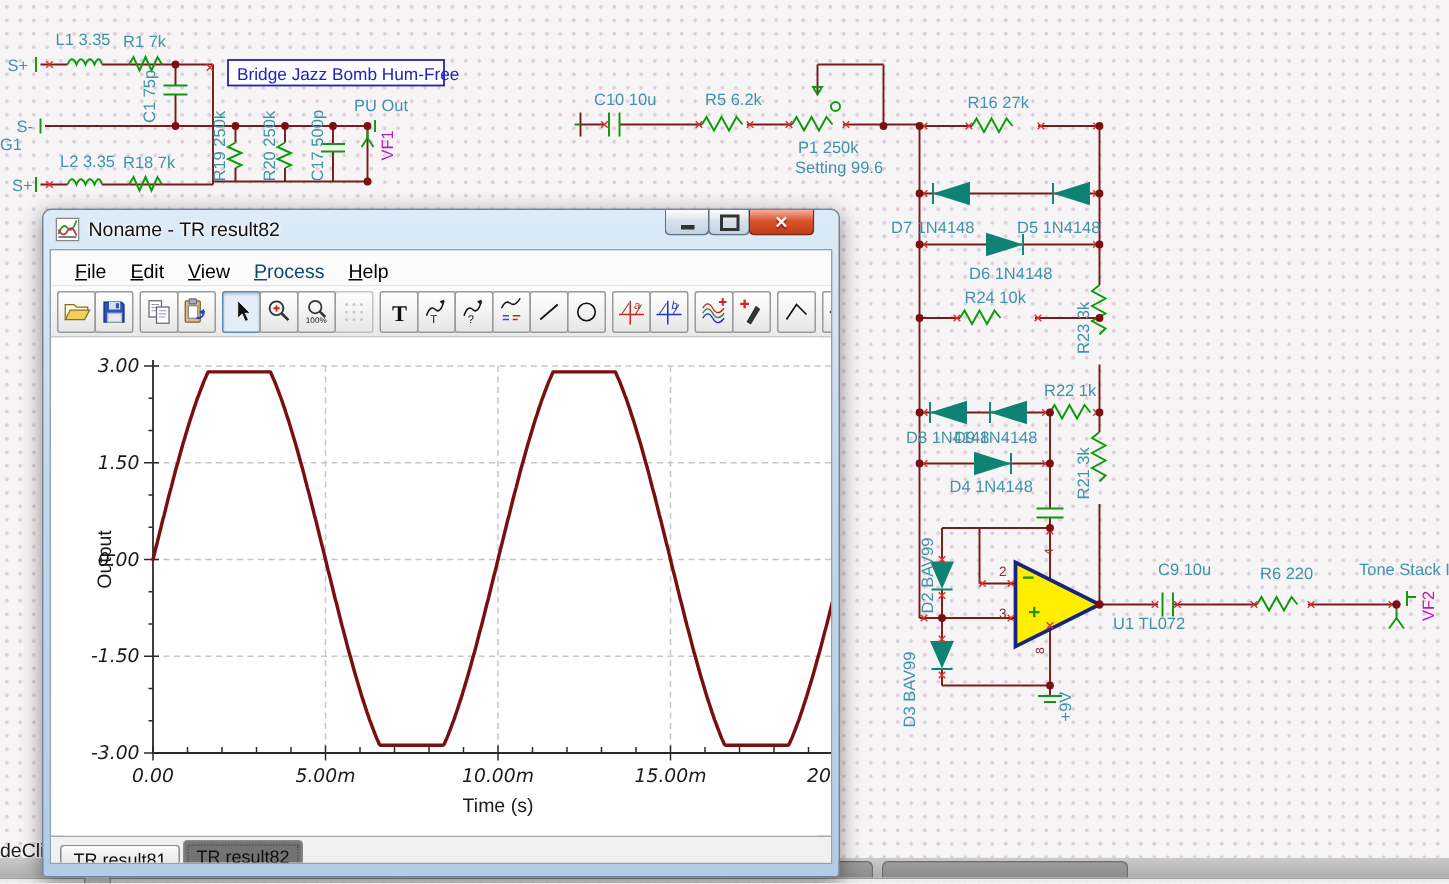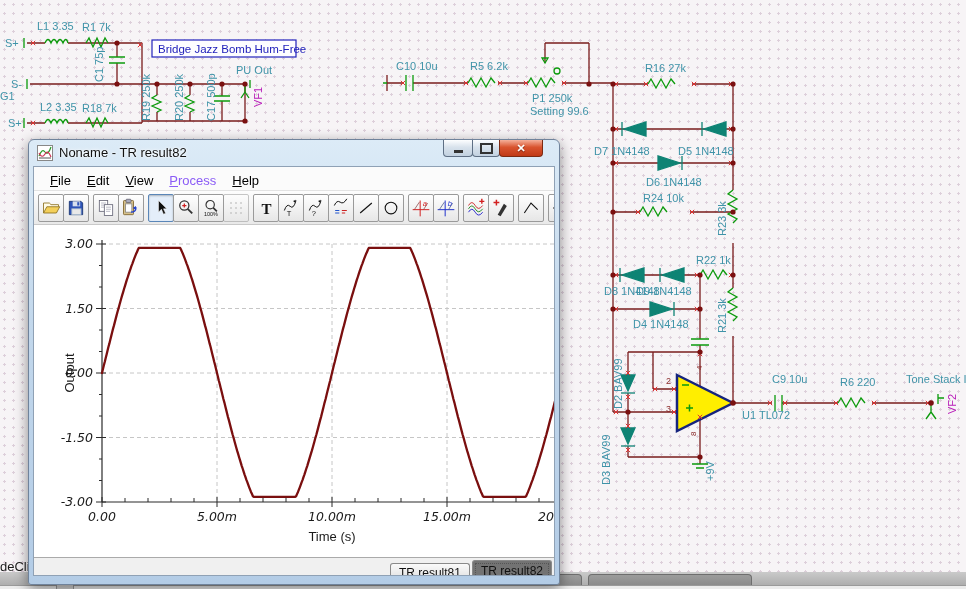--- a/index.html
+++ b/index.html
@@ -38,35 +38,35 @@
   .win-btn.minimize{width:30px}.win-btn.maximize{width:28px}
   .win-btn.close{width:44px;background:linear-gradient(#f5b09a,#d9542f 45%,#c03a17);border-color:#7c2a12;}
   .glyph-min{width:9px;height:3px;background:#333;margin-top:6px;}
   .glyph-max{width:9px;height:7px;border:2px solid #333;}
   .glyph-close{color:#fff;font-size:11px;font-weight:bold;text-shadow:0 1px 1px #7a2410;}
   #content{position:absolute;left:4px;right:4px;top:26px;bottom:8px;background:#fff;
     border:1px solid #8fa1b5;box-sizing:border-box;overflow:hidden;}
   
   #menubar{height:23px;background:#fbfbfb;border-bottom:1px solid #e3e3e3;display:flex;align-items:flex-end;padding-left:8px;}
   .menu-item{font-size:13px;color:#000;padding:2px 8px;cursor:default;}
-  .menu-item.disabled{color:#8b5cf6;}
+  .menu-item.disabled{color:#0c4a6e;}
   
   #toolbar{height:33px;background:linear-gradient(#fdfdfd,#e9e9e9);border-bottom:1px solid #c9c9c9;
     display:flex;align-items:center;padding:0 5px;}
   .tgroup{display:flex;margin-right:5px;}
   .tbtn{width:24px;height:26px;border:1px solid #9a9a9a;border-radius:2px;margin-left:-1px;
     background:linear-gradient(#ffffff,#e6e6e6);display:flex;align-items:center;justify-content:center;cursor:default;}
   .tbtn svg{width:20px;height:20px;}
   .tbtn.narrow{width:16px;}
   .tbtn.pressed{background:#e4eefa;border-color:#5a86b8;box-shadow:inset 0 1px 2px rgba(0,0,0,.25);}
   .tbtn.disabled{opacity:.55;}
   
   #plotarea{position:relative;height:332px;background:#fff;border-radius:10px;}
   
-  #tabbar{height:24px;background:#f0f0f0;border-top:1px solid #aaa;display:flex;align-items:flex-end;padding-left:6px;justify-content:flex-end;}
+  #tabbar{height:24px;background:#f0f0f0;border-top:1px solid #aaa;display:flex;align-items:flex-end;padding-left:6px;}
   .tab{font-size:12px;color:#111;height:18px;line-height:18px;padding:0 8px;border:1px solid #8a8a8a;border-bottom:none;
     border-radius:3px 3px 0 0;background:linear-gradient(#fafafa,#dcdcdc);margin-right:2px;cursor:default;}
   .tab.active{height:21px;line-height:21px;background:#737373;outline:1px dotted #555;outline-offset:-4px;}
 </style>
 </head>
 <body>
 
 <div id="canvas">
 
   <svg id="schematic" width="966" height="589">

